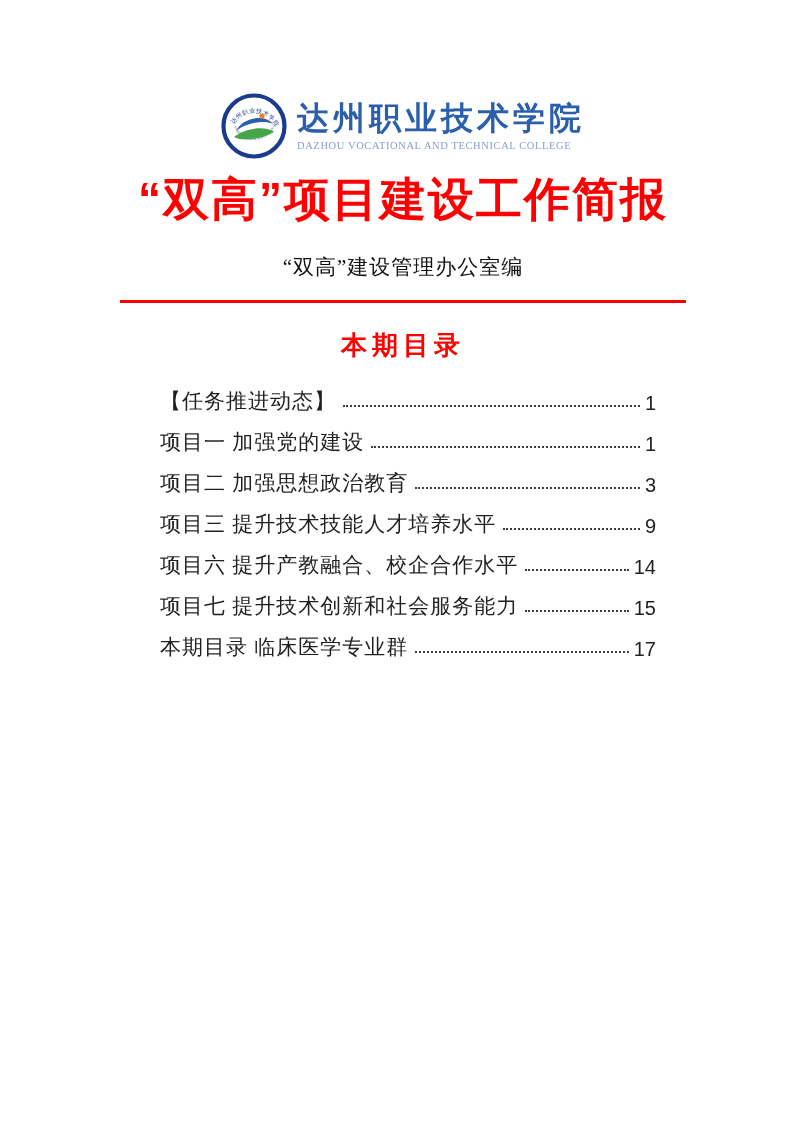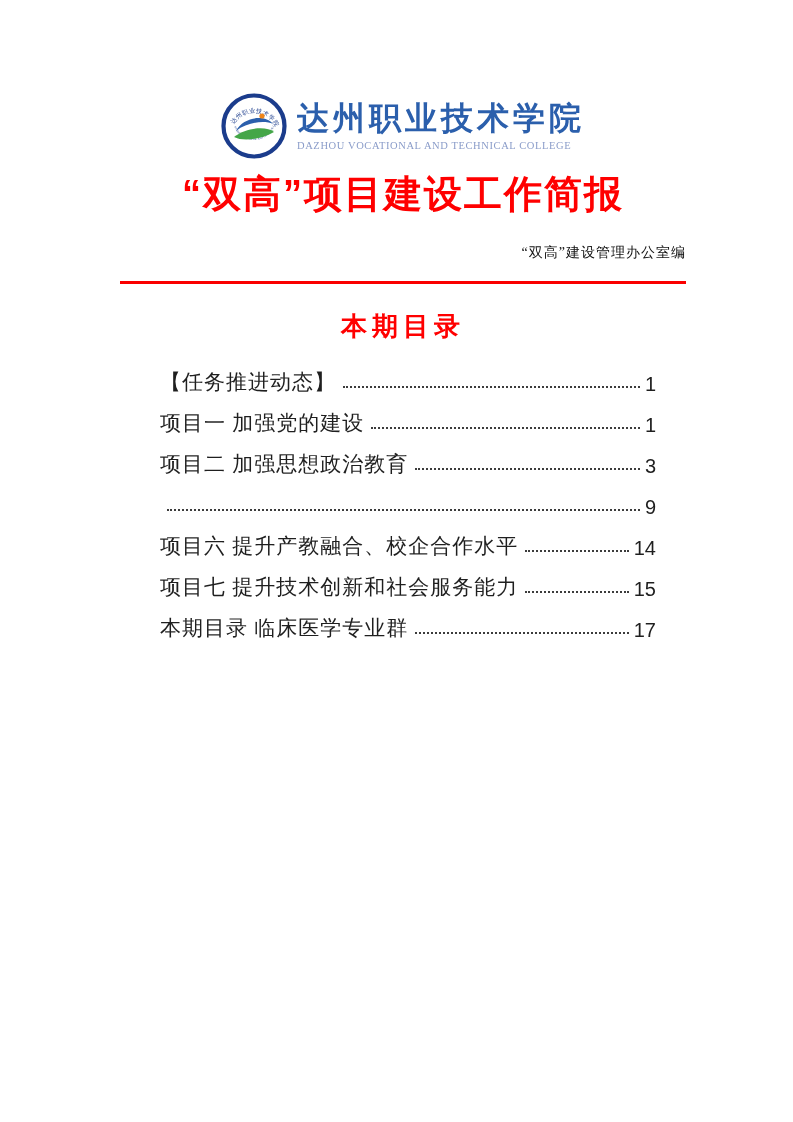--- a/index.html
+++ b/index.html
@@ -43,41 +43,41 @@
     margin-top: 3px;
     white-space: nowrap;
   }
 
   
   .doc-title {
     margin: 8px 0 0 0;
     text-align: center;
     font-family: "Liberation Sans", sans-serif;
     font-weight: bold;
-    font-size: 38px;
+    font-size: 46px;
     line-height: 1.15;
     color: #FF0000;
     letter-spacing: 2px;
     white-space: nowrap;
   }
   .issue-line {
     margin-top: 16px;
     text-align: center;
     font-size: 24px;
     letter-spacing: 3px;
     color: #111111;
   }
 
   
   .meta-row {
     display: flex;
-    justify-content: flex-end;
+    justify-content: center;
     align-items: baseline;
     margin-top: 27px;
-    font-size: 14px;
+    font-size: 21px;
     color: #111111;
   }
   .meta-date { padding-right: 10px; letter-spacing: 1px; }
   .meta-editor { letter-spacing: 1px; }
 
   .red-rule {
     height: 3px;
     background: #FA0000;
     margin-top: 19px;
     border: none;
@@ -173,20 +173,21 @@
     <span class="toc-page">1</span>
   </div>
 
   <div class="toc-row">
     <span class="toc-label">项目二 加强思想政治教育</span>
     <span class="toc-dots"></span>
     <span class="toc-page">3</span>
   </div>
 
   <div class="toc-row">
+    <span class="toc-label">项目三 提升技术技能人才培养水平</span>
     <span class="toc-dots"></span>
     <span class="toc-page">9</span>
   </div>
 
   <div class="toc-row">
     <span class="toc-label">项目六 提升产教融合、校企合作水平</span>
     <span class="toc-dots"></span>
     <span class="toc-page">14</span>
   </div>
 

